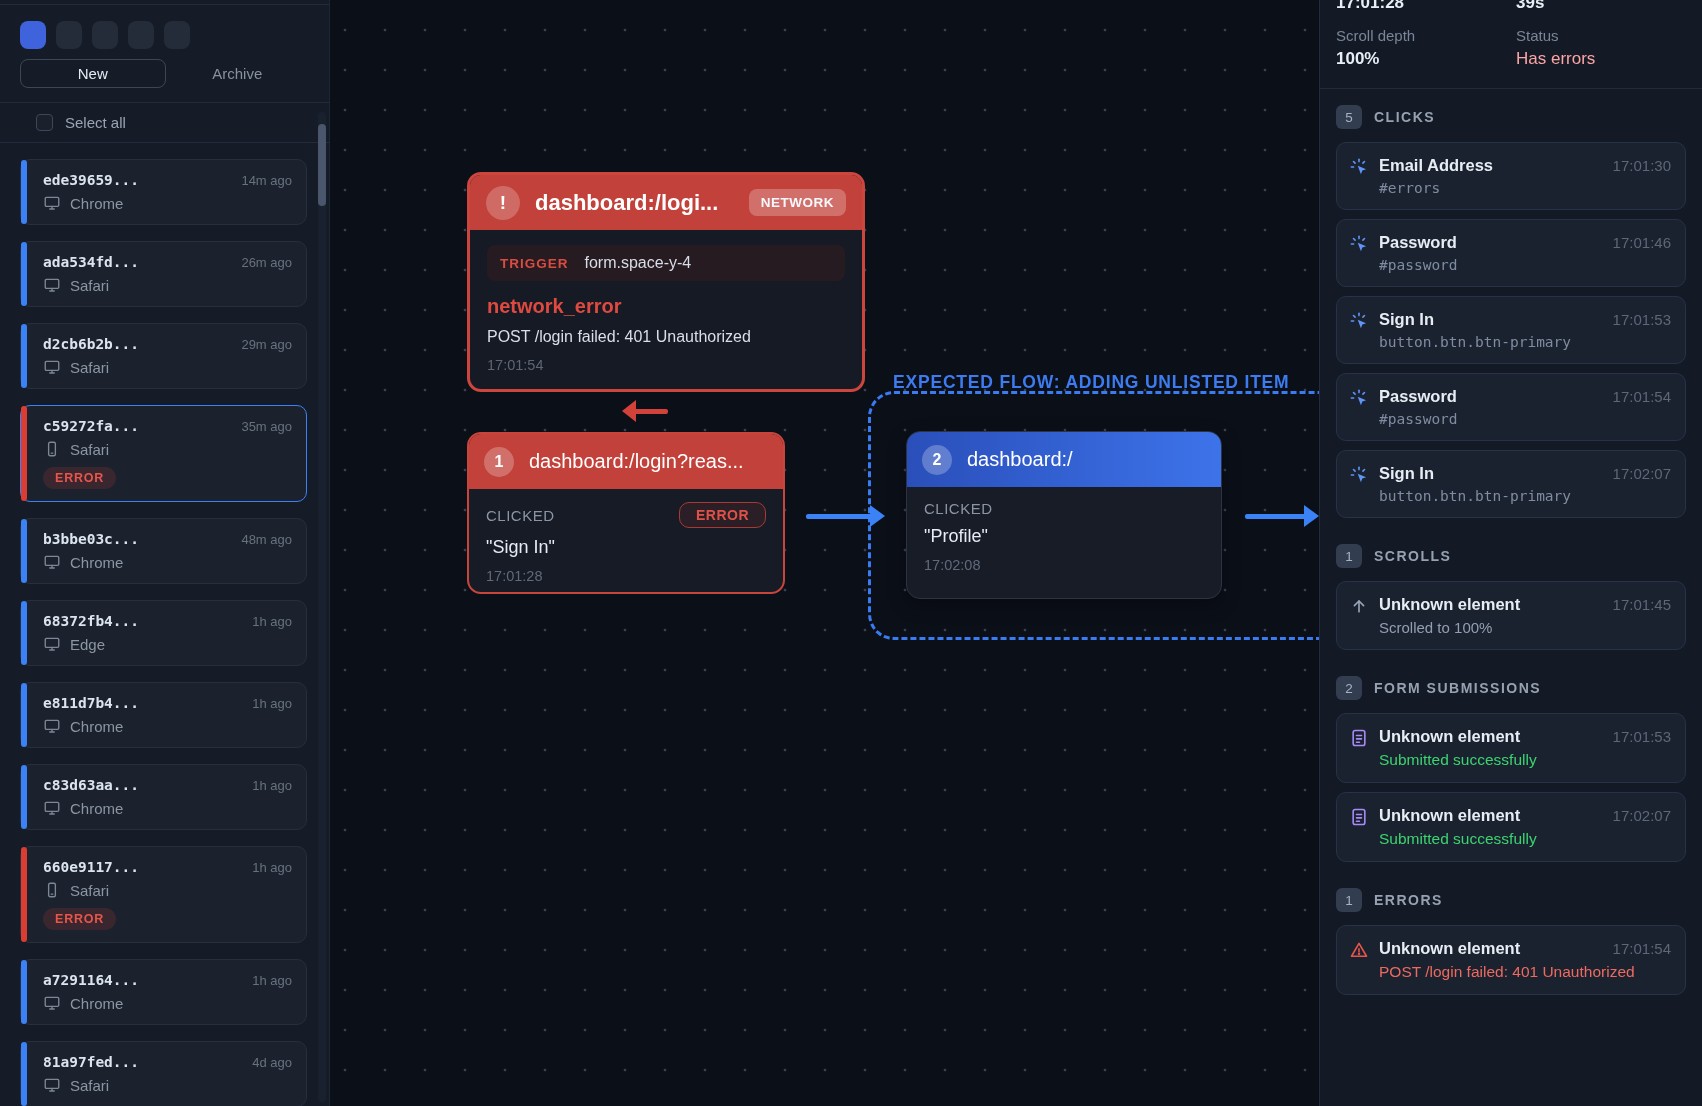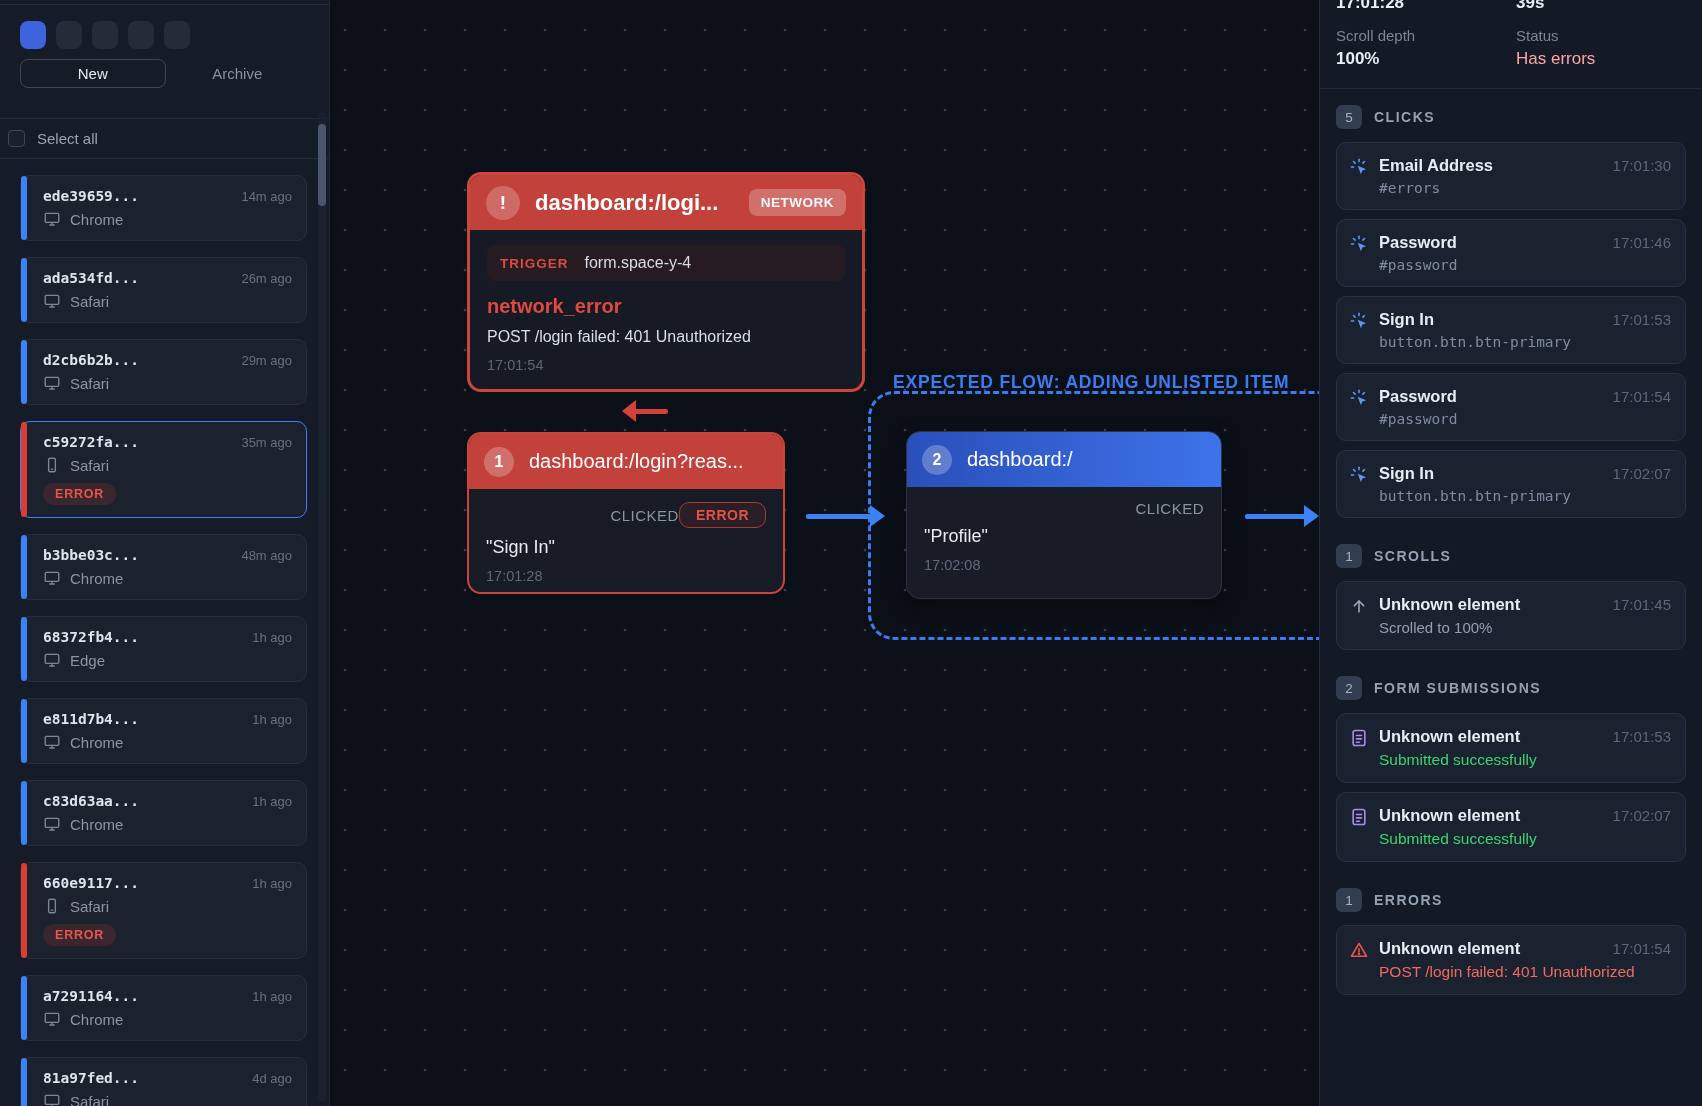--- a/index.html
+++ b/index.html
@@ -17,27 +17,27 @@
     border-right:1px solid #1f2734;
   }
   .top-divider { height:1px; background:#232c3c; margin-top:4px; }
   .filter-row { display:flex; gap:10px; margin:16px 20px 0 20px; }
   .chip {
     background:#242c3a; color:#c9d2de; border:none; border-radius:8px;
     font-family:inherit; font-size:14.5px; padding:6px 13px; cursor:pointer; line-height:1;
     height:28px;
   }
   .chip.active { background:#3e63dd; color:#fff; }
-  .tab-row { display:flex; margin:10px 20px 16px 20px; align-items:flex-start; }
+  .tab-row { display:flex; margin:10px 20px 0 20px; align-items:flex-start; }
   .tab { flex:1; height:29px; display:flex; align-items:center; justify-content:center;
     font-size:15px; border-radius:8px; cursor:pointer; }
   .tab.outlined { border:1px solid #3c4657; color:#e6ebf2; }
   .tab.plain { color:#87919f; }
   .divider-h { height:1px; background:#232c3c; margin-top:14px; }
-  .select-row { display:flex; align-items:center; gap:12px; padding:11px 8px; }
+  .select-row { display:flex; align-items:center; gap:12px; padding:11px 36px; }
   .checkbox {
     width:17px; height:17px; border:1.5px solid #3c4758; border-radius:4px;
     background:#1a212d; cursor:pointer; flex:none;
   }
   .select-label { font-size:15px; color:#9aa4b4; }
   .divider-h2 { height:1px; background:#232c3c; }
 
   .session-list {
     flex:1; overflow:hidden; padding:10px 0 0 0;
     display:flex; flex-direction:column; gap:10px;
@@ -101,21 +101,21 @@
   .node1 { left:137px; top:432px; width:318px; height:162px; border:2px solid #c9453c; background:#161b26; }
   .node2 { left:576px; top:431px; width:316px; height:168px; border:1px solid #2c3444; background:#171c27;
     box-shadow:0 6px 18px rgba(0,0,0,.35); }
   .node-header { height:55px; display:flex; align-items:center; gap:15px; padding:0 15px; }
   .node1 .node-header { background:#c2413a; }
   .node2 .node-header { background:linear-gradient(90deg,#2a4fba,#3d73ea); }
   .num-circle { width:30px; height:30px; border-radius:50%; background:rgba(255,255,255,.25);
     color:#fff; font-size:16px; font-weight:700; display:flex; align-items:center; justify-content:center; flex:none; }
   .node-title { color:#fff; font-size:20px; font-weight:400; white-space:nowrap; overflow:hidden; }
   .node-body { padding:13px 17px; }
-  .action-row { display:flex; align-items:center; justify-content:flex-end; }
+  .action-row { display:flex; align-items:center; justify-content:space-between; }
   .action-label { color:#8b95a5; font-size:15px; letter-spacing:.5px; }
   .error-chip { border:1.5px solid #a83a33; background:rgba(190,60,52,.12); color:#e05247;
     font-size:14px; font-weight:700; letter-spacing:.5px; padding:4px 16px; border-radius:10px; }
   .target { color:#e7ecf3; font-size:18px; margin-top:9px; }
   .node-time { color:#5f6a7b; font-size:14.5px; margin-top:10px; }
 
   .flow-label { position:absolute; left:563px; top:356px; color:#3d7bf0; font-size:17.5px;
     font-weight:700; letter-spacing:.8px; white-space:nowrap;margin-top:16px; }
   .dashed-box { position:absolute; left:538px; top:391px; width:525px; height:249px;
     border:3px dashed #3a7bf2; border-radius:26px; }

